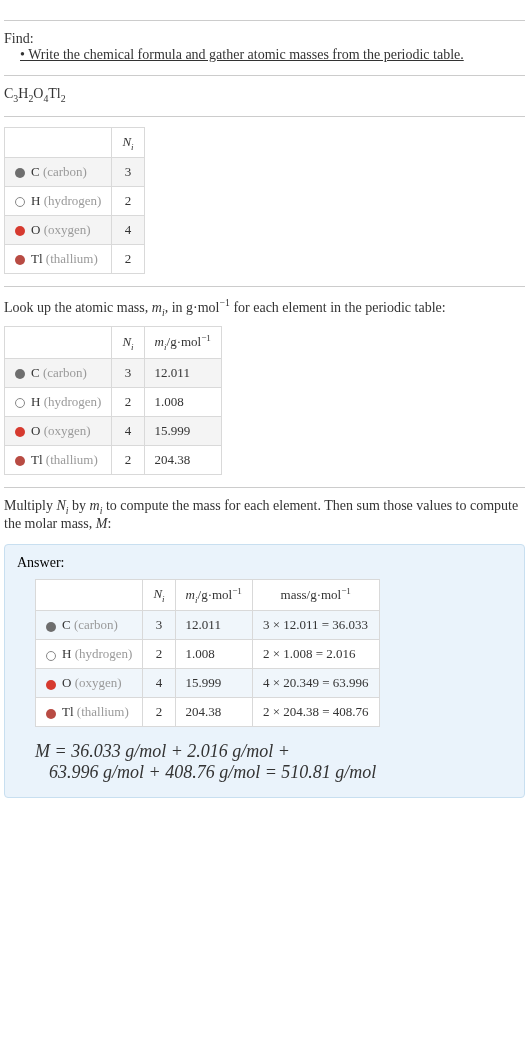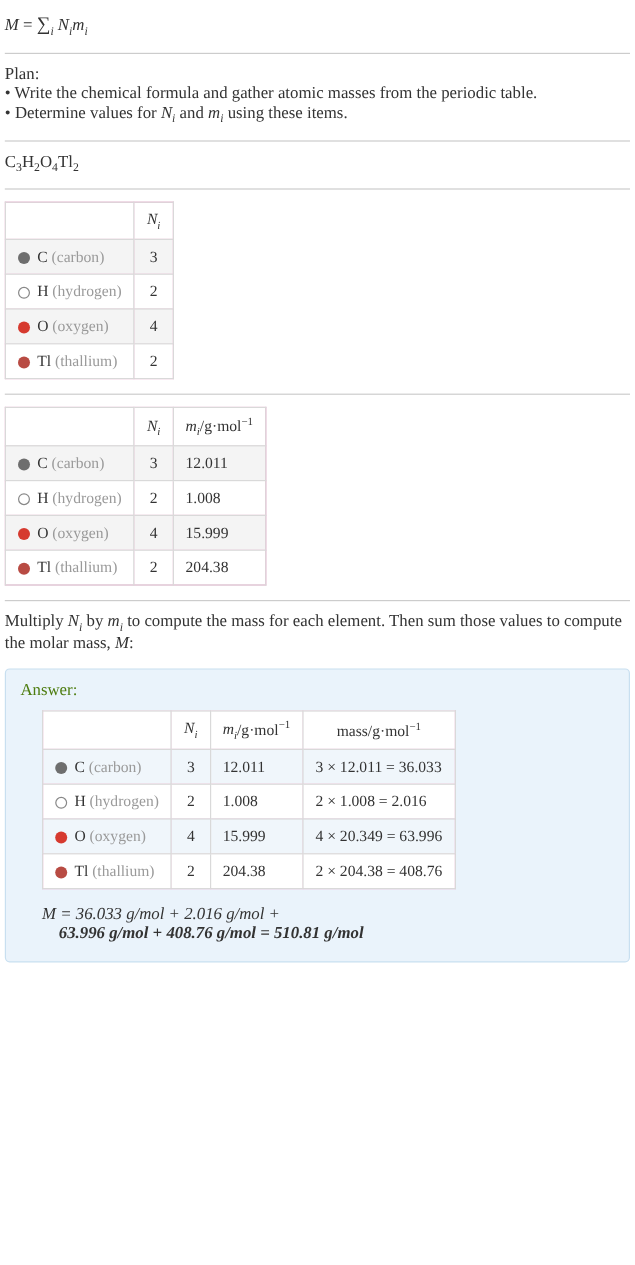--- a/index.html
+++ b/index.html
@@ -10,25 +10,25 @@
   background: #fff;
   width: 529px;
   padding: 8px 4px;
 }
 .section { margin-bottom: 12px; }
 .hr { border: none; border-top: 1px solid #ccc; margin: 10px 0; }
 .formula-line { margin: 4px 0; font-family: Georgia, serif; }
 .italic { font-style: italic; }
 .sub { font-size: 0.7em; vertical-align: sub; }
 .sup { font-size: 0.7em; vertical-align: super; }
-.plan-item { margin-left: 0; }
+.plan-item { margin-left: 16px; text-decoration: underline; }
 table.data {
   border-collapse: collapse;
   margin-top: 8px;
-  background: #f9a8d4;
+  background: #86efac;
 }
 table.data th, table.data td {
   border: 1px solid #d9d9d9;
   padding: 6px 10px;
   font-weight: normal;
   font-size: 13px;
 }
 table.data th { background: #fff; }
 table.data tr:nth-child(even) td { background: #f4f4f4; }
 table.data tr:nth-child(odd) td { background: #fff; }
@@ -38,43 +38,39 @@
 .elem-sym { font-weight: normal; }
 .elem-name { color: #9a9a9a; }
 .num { text-align: center; }
 .answer-box {
   background: #eaf3fb;
   border: 1px solid #c8dff0;
   border-radius: 4px;
   padding: 10px 12px 14px;
   margin-top: 6px;
 }
-.answer-box .label { color: #4d7c0f; margin-bottom: 6px; }
+.answer-box .label { color: #000000; margin-bottom: 6px; }
 .answer-box table.data { margin-left: 18px; }
 .answer-box table.data tr:nth-child(even) td { background: #f0f6fb; }
 .answer-box table.data tr:nth-child(odd) td { background: #fff; }
-.mass-calc { margin-left: 18px; margin-top: 14px; font-style: italic; font-family: Georgia, serif; font-size: 14px; }
-.mass-calc .line2 { margin-left: 14px; font-weight: bold; }
+.mass-calc { margin-left: 18px; margin-top: 14px; font-style: italic; font-family: Georgia, serif; font-size: 18px; }
+.mass-calc .line2 { margin-left: 14px; }
 .chem { font-family: Liberation Serif, serif; }
 .sigma { font-size: 16px; }
 </style>
 </head>
 <body>
 
 <div class="section">
-  <div class="formula-line">
-    <span class="italic">M</span> = <span class="sigma">∑</span><span class="sub italic">i</span> <span class="italic">N<span class="sub">i</span>m<span class="sub">i</span></span>
-  </div>
 </div>
 <hr class="hr">
 
 <div class="section">
-  <div>Plan:</div>
+  <div>Find:</div>
   <div class="plan-item">• Write the chemical formula and gather atomic masses from the periodic table.</div>
-  <div class="plan-item">• Determine values for <span class="italic">N<span class="sub">i</span></span> and <span class="italic">m<span class="sub">i</span></span> using these items.</div>
 </div>
 <hr class="hr">
 
 <div class="section">
   <div class="chem">C<span class="sub">3</span>H<span class="sub">2</span>O<span class="sub">4</span>Tl<span class="sub">2</span></div>
 </div>
 <hr class="hr">
 
 <div class="section">
   <table class="data">
@@ -98,20 +94,23 @@
     <tr>
       <td class="elem-cell"><span class="dot" style="background:#b84b43"></span><span class="elem-sym">Tl</span> <span class="elem-name">(thallium)</span></td>
       <td class="num">2</td>
     </tr>
   </tbody>
     </table>
 </div>
 <hr class="hr">
 
 <div class="section">
+  <div>
+    <span>Look up the atomic mass, </span><span class="italic">m<span class="sub">i</span></span><span>, in g·mol</span><span class="sup">−1</span><span> for each element in the periodic table:</span>
+  </div>
   <table class="data">
     <tbody>
         <tr>
       <th></th>
       <th><span class="italic">N<span class="sub">i</span></span></th>
       <th><span class="italic">m<span class="sub">i</span></span>/g·mol<span class="sup">−1</span></th>
     </tr>
     <tr>
       <td class="elem-cell"><span class="dot" style="background:#6e6e6e"></span><span class="elem-sym">C</span> <span class="elem-name">(carbon)</span></td>
       <td class="num">3</td>

